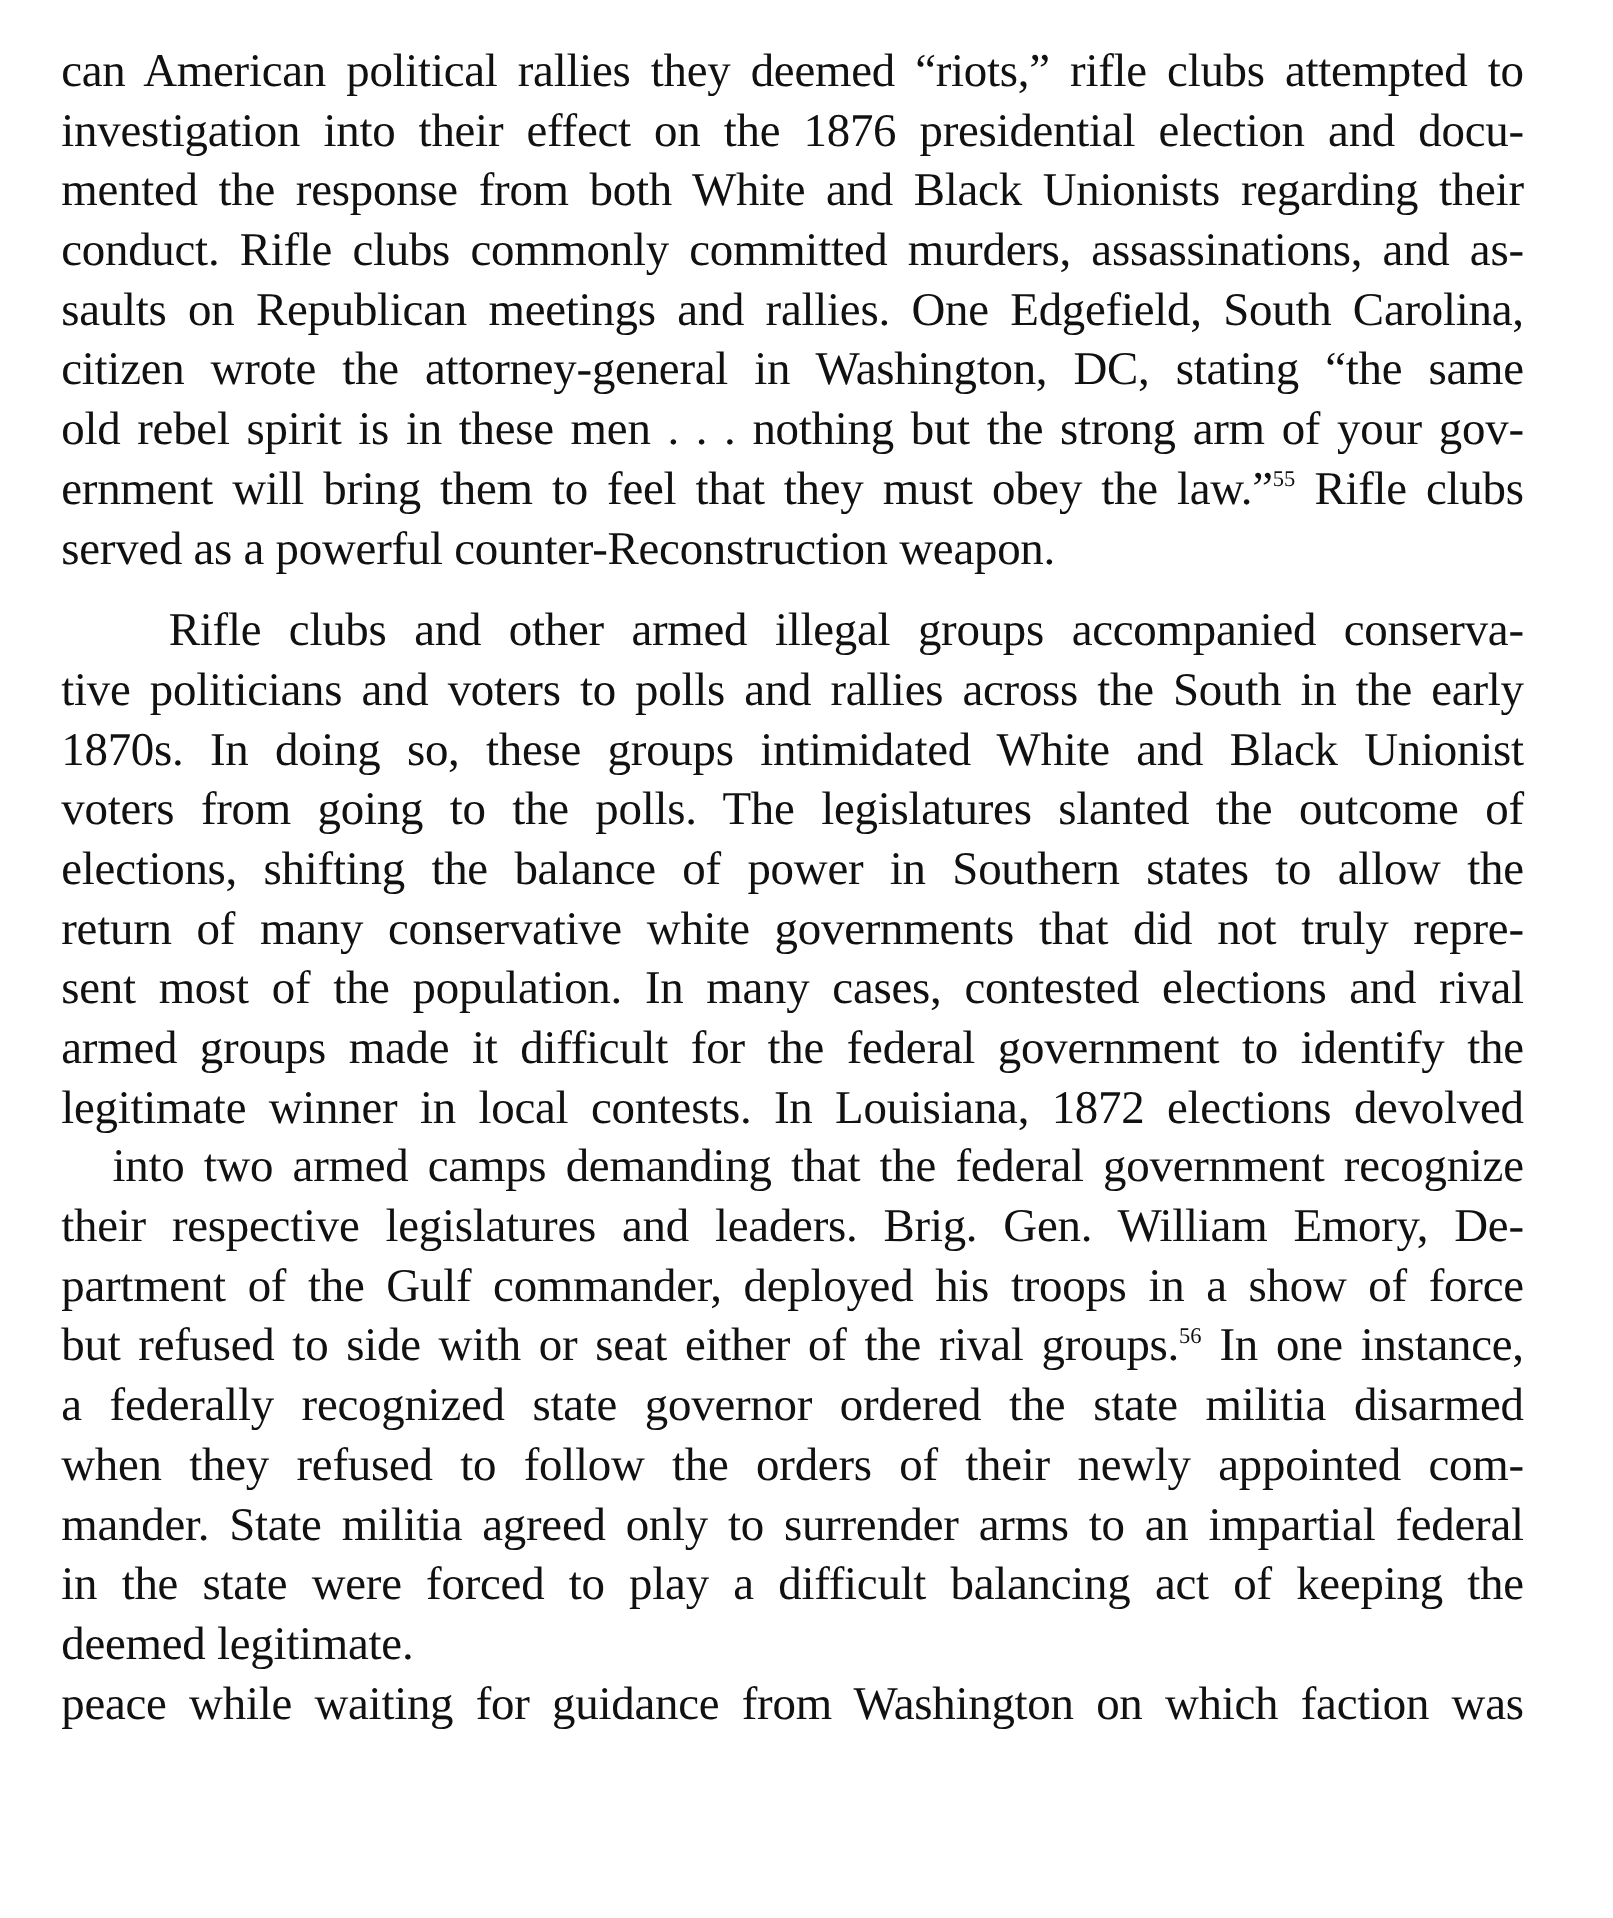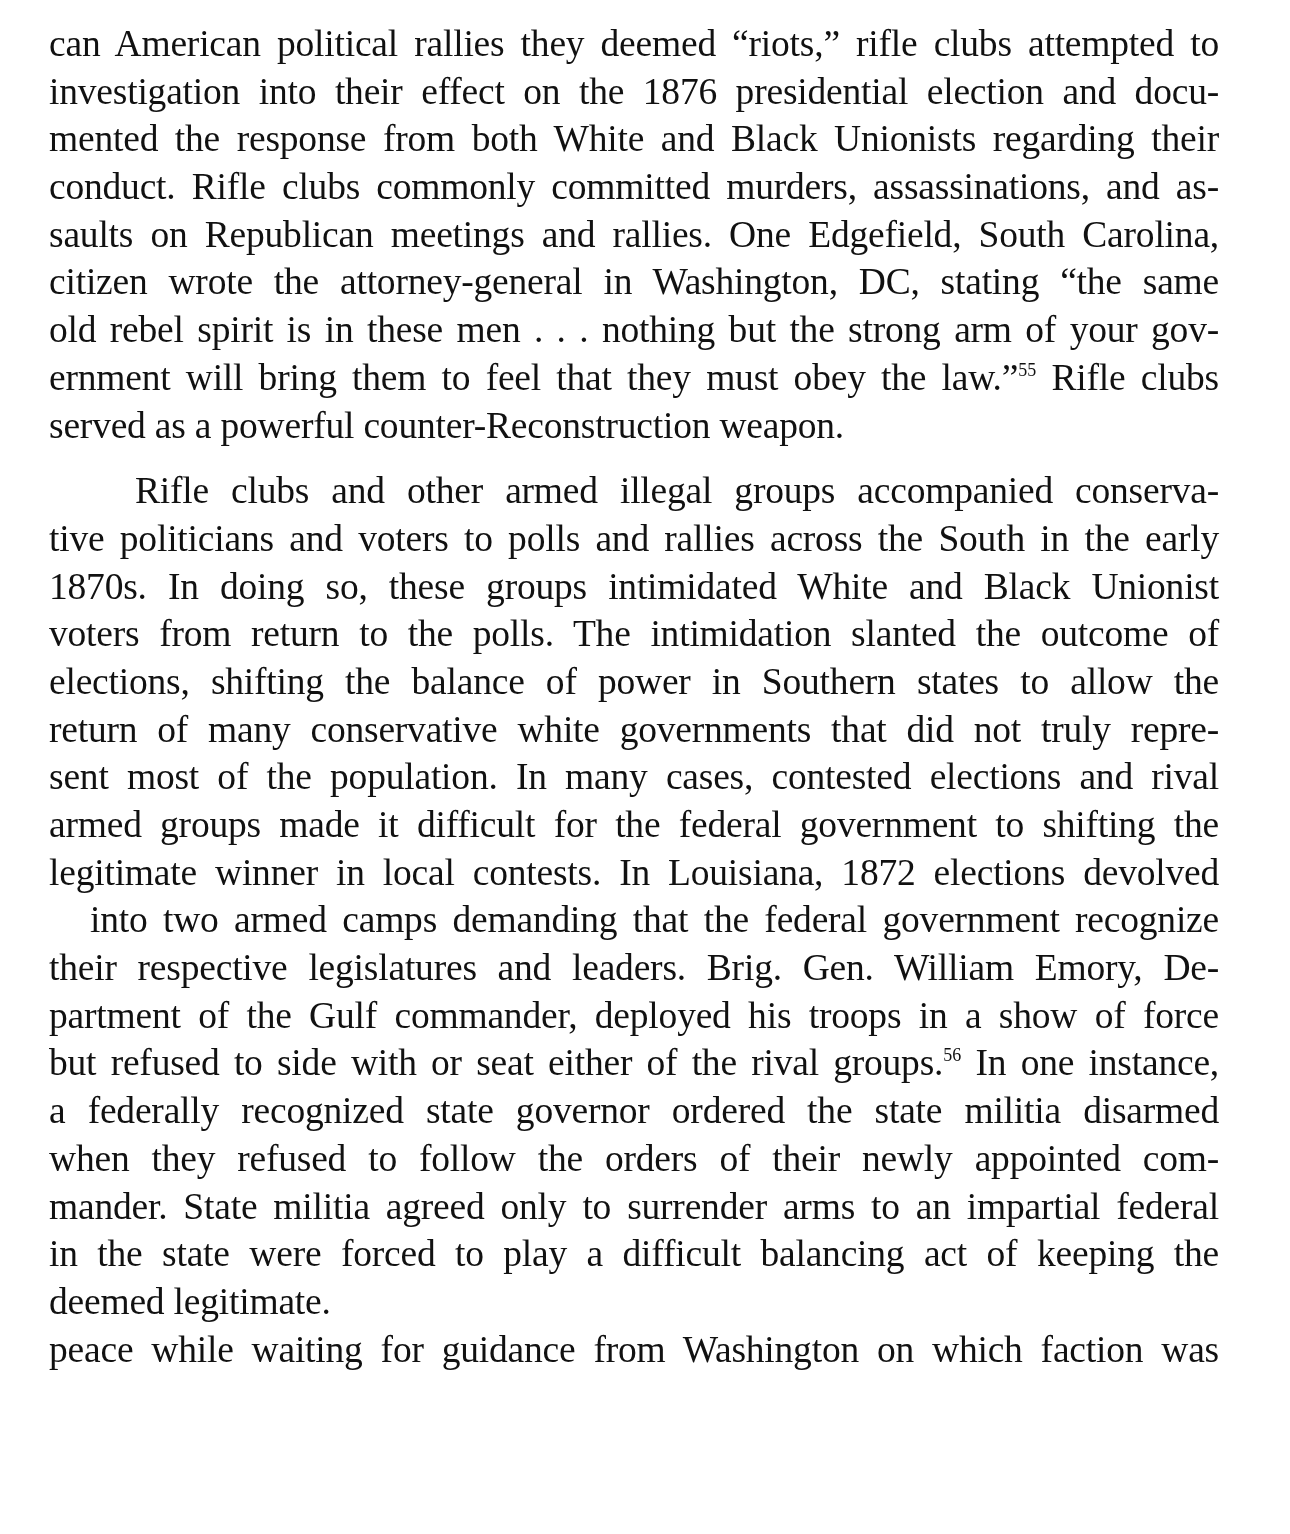--- a/index.html
+++ b/index.html
@@ -11,21 +11,21 @@
     width: 1290px;
     height: 1534px;
     overflow: hidden;
     position: relative;
     color: #111111;
     font-family: "Liberation Serif", "DejaVu Serif", serif;
   }
   .page {
     position: absolute;
     left: 49px;
-    top: 20px;
+    top: 34px;
     width: 1170px;
   }
   .para {
     margin: 0;
     padding: 0;
   }
   .para + .para {
     margin-top: 18px;
   }
   .line {
@@ -66,25 +66,25 @@
     <span class="line" style="white-space: nowrap; word-spacing: 0px;">citizen wrote the attorney-general in Washington, DC, stating “the same</span>
     <span class="line" style="white-space: nowrap; word-spacing: 0px;">old rebel spirit is in these men . . . nothing but the strong arm of your gov-</span>
     <span class="line" style="white-space: nowrap; word-spacing: 0px;"><span>ernment will bring them to feel that they must obey the law.”</span><sup class="fn">55</sup><span> Rifle clubs</span></span>
     <span class="line last">served as a powerful counter-Reconstruction weapon.</span>
   </p>
 
   <p class="para">
     <span class="line indent" style="white-space: nowrap; word-spacing: 0px;">Rifle clubs and other armed illegal groups accompanied conserva-</span>
     <span class="line" style="white-space: nowrap; word-spacing: 0px;">tive politicians and voters to polls and rallies across the South in the early</span>
     <span class="line" style="white-space: nowrap; word-spacing: 0px;">1870s. In doing so, these groups intimidated White and Black Unionist</span>
-    <span class="line" style="white-space: nowrap; word-spacing: 0px;">voters from return to the polls. The intimidation slanted the outcome of</span>
+    <span class="line" style="white-space: nowrap; word-spacing: 0px;">voters from going to the polls. The legislatures slanted the outcome of</span>
     <span class="line" style="white-space: nowrap; word-spacing: 0px;">elections, shifting the balance of power in Southern states to allow the</span>
     <span class="line" style="white-space: nowrap; word-spacing: 0px;">return of many conservative white governments that did not truly repre-</span>
     <span class="line" style="white-space: nowrap; word-spacing: 0px;">sent most of the population. In many cases, contested elections and rival</span>
-    <span class="line" style="white-space: nowrap; word-spacing: 0px;">armed groups made it difficult for the federal government to shifting the</span>
+    <span class="line" style="white-space: nowrap; word-spacing: 0px;">armed groups made it difficult for the federal government to identify the</span>
     <span class="line" style="white-space: nowrap; word-spacing: 0px;">legitimate winner in local contests. In Louisiana, 1872 elections devolved</span>
     <span class="line" style="white-space: nowrap; word-spacing: 0px; margin-left: 41px;">into two armed camps demanding that the federal government recognize</span>
     <span class="line" style="white-space: nowrap; word-spacing: 0px;">their respective legislatures and leaders. Brig. Gen. William Emory, De-</span>
     <span class="line" style="white-space: nowrap; word-spacing: 0px;">partment of the Gulf commander, deployed his troops in a show of force</span>
     <span class="line" style="white-space: nowrap; word-spacing: 0.00111607px;"><span>but refused to side with or seat either of the rival groups.</span><sup class="fn">56</sup><span> In one instance,</span></span>
     <span class="line" style="white-space: nowrap; word-spacing: 0px;">a federally recognized state governor ordered the state militia disarmed</span>
     <span class="line" style="white-space: nowrap; word-spacing: 0px;">when they refused to follow the orders of their newly appointed com-</span>
     <span class="line" style="white-space: nowrap; word-spacing: 0px;">mander. State militia agreed only to surrender arms to an impartial federal</span>
     <span class="line" style="white-space: nowrap; word-spacing: 0px;">in the state were forced to play a difficult balancing act of keeping the</span>
     <span class="line last">deemed legitimate.</span>

